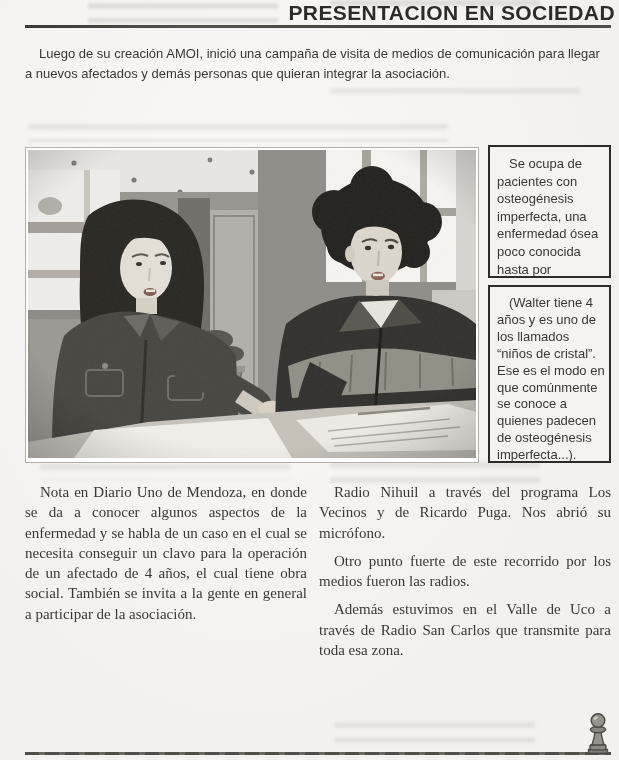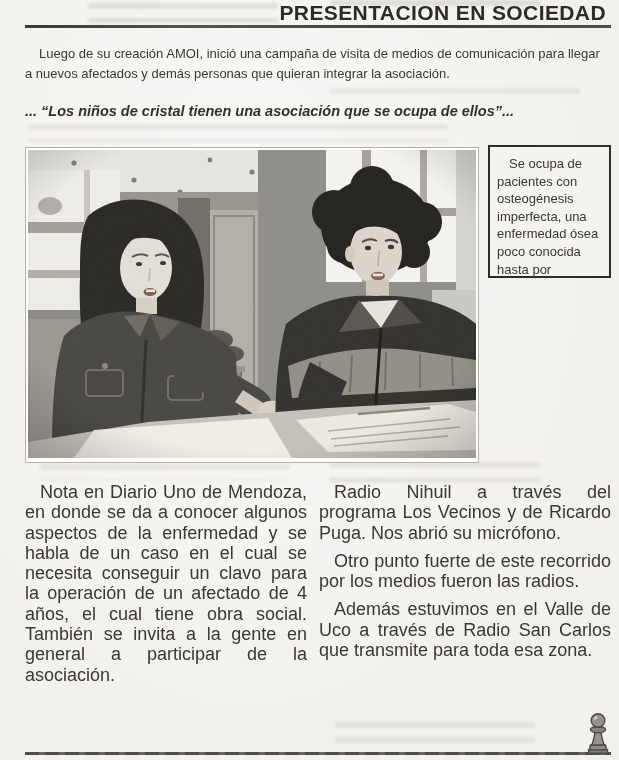--- a/index.html
+++ b/index.html
@@ -18,21 +18,21 @@
   .bleed { position:absolute; filter:blur(1.6px); opacity:.42; pointer-events:none;
     background:repeating-linear-gradient(180deg, rgba(150,148,140,.55) 0 6px, transparent 6px 15px); }
   .b1 { left:88px;  top:3px;   width:190px; height:20px; }
   .b2 { left:330px; top:0;     width:210px; height:8px;  }
   .b3 { left:28px;  top:124px; width:420px; height:18px; opacity:.3; }
   .b4 { left:330px; top:88px;  width:250px; height:14px; opacity:.28; }
   .b5 { left:40px;  top:464px; width:250px; height:16px; opacity:.3; }
   .b6 { left:330px; top:462px; width:210px; height:26px; opacity:.3; }
   .b7 { left:335px; top:722px; width:200px; height:22px; opacity:.3; }
 
-  .title { position:absolute; top:1px; right:13px;
+  .title { position:absolute; top:1px; right:4px;
     font-size:21px; font-weight:bold; letter-spacing:.4px; color:#2d2b27; white-space:nowrap; }
   .rule { position:absolute; left:25px; background:#45433e; }
   .rule-top    { top:25px;  width:586px; height:3px;
     background:linear-gradient(90deg,#3b3935,#55534d 30%,#3f3d39 70%,#504e49); }
   .rule-bottom { top:752px; width:586px; height:3px;
     background:repeating-linear-gradient(90deg,#504e49 0 14px,#6b6962 14px 20px); }
 
   .intro { position:absolute; top:44px; left:25px; width:580px;
     font-size:13px; line-height:20px; text-indent:14px; color:#3a3833; }
   .quote { position:absolute; top:103px; left:25px; width:560px;
@@ -43,21 +43,21 @@
   .photo svg { display:block; width:448px; height:308px; }
 
   .box { position:absolute; left:488px; width:123px; overflow:hidden;
     border:2px solid #2e2c28; background:#f5f3f0; padding:8px 4px 4px 7px;
     font-size:13px; color:#3a3833; }
   .box p { text-indent:12px; }
   .box1 { top:145px; height:133px; line-height:17.6px; }
   .box2 { top:285px; height:178px; line-height:16.9px; }
 
   .col { position:absolute; top:482px; height:270px; overflow:hidden;
-    font-size:18px; line-height:20.3px; text-align:justify; color:#3a3833; }
+    font-size:15px; line-height:20.3px; text-align:justify; color:#3a3833;font-family:Liberation Serif, serif; }
   .col p { text-indent:15px; margin-bottom:8px; }
   .col-left  { left:25px;  width:282px; }
   .col-right { left:319px; width:292px; }
 
   .pawn { position:absolute; left:585px; top:710px; width:26px; height:44px; z-index:2; }
   .pawn svg { display:block; width:26px; height:44px; }
 </style>
 </head>
 <body>
 
@@ -68,21 +68,20 @@
   <div class="bleed b3"></div>
   <div class="bleed b4"></div>
   <div class="bleed b5"></div>
   <div class="bleed b6"></div>
   <div class="bleed b7"></div>
 
   <h1 class="title">PRESENTACION EN SOCIEDAD</h1>
   <div class="rule rule-top"></div>
 
   <p class="intro">Luego de su creación AMOI, inició una campaña de visita de medios de comunicación para llegar a nuevos afectados y demás personas que quieran integrar la asociación.</p>
-  <p class="quote">... “Los niños de cristal tienen una asociación que se ocupa de ellos”...</p>
 
   <figure class="photo">
     <svg viewBox="0 0 448 308" preserveAspectRatio="none">
       <defs>
         <filter id="grain" x="0" y="0" width="100%" height="100%">
           <feTurbulence type="fractalNoise" baseFrequency="0.9" numOctaves="2"></feTurbulence>
           <feColorMatrix type="matrix" values="0 0 0 0 .45  0 0 0 0 .44  0 0 0 0 .42  0 0 0 .1 0"></feColorMatrix>
         </filter>
         <radialGradient id="vig" cx="50%" cy="45%" r="75%">
           <stop offset="70%" stop-color="rgba(0,0,0,0)"></stop>
@@ -225,20 +224,23 @@
       </g>
 
       <rect width="448" height="308" filter="url(#grain)"></rect>
       <rect width="448" height="308" fill="url(#vig)"></rect>
     </svg>
   </figure>
 
   <aside class="box box1">
     <p>Se ocupa de pacientes con osteogénesis imperfecta, una enfermedad ósea poco conocida hasta por médicos.</p>
   </aside>
+  <aside class="box box2">
+    <p>(Walter tiene 4 años y es uno de los llamados “niños de cristal”. Ese es el modo en que comúnmente se conoce a quienes padecen de osteogénesis imperfecta...).</p>
+  </aside>
 
   <div class="col col-left">
     <p>Nota en Diario Uno de Mendoza, en donde se da a conocer algunos aspectos de la enfermedad y se habla de un caso en el cual se necesita conseguir un clavo para la operación de un afectado de 4 años, el cual tiene obra social. También se invita a la gente en general a participar de la asociación.</p>
   </div>
 
   <div class="col col-right">
     <p>Radio Nihuil a través del programa Los Vecinos y de Ricardo Puga. Nos abrió su micrófono.</p>
     <p>Otro punto fuerte de este recorrido por los medios fueron las radios.</p>
     <p>Además estuvimos en el Valle de Uco a través de Radio San Carlos que transmite para toda esa zona.</p>
   </div>

